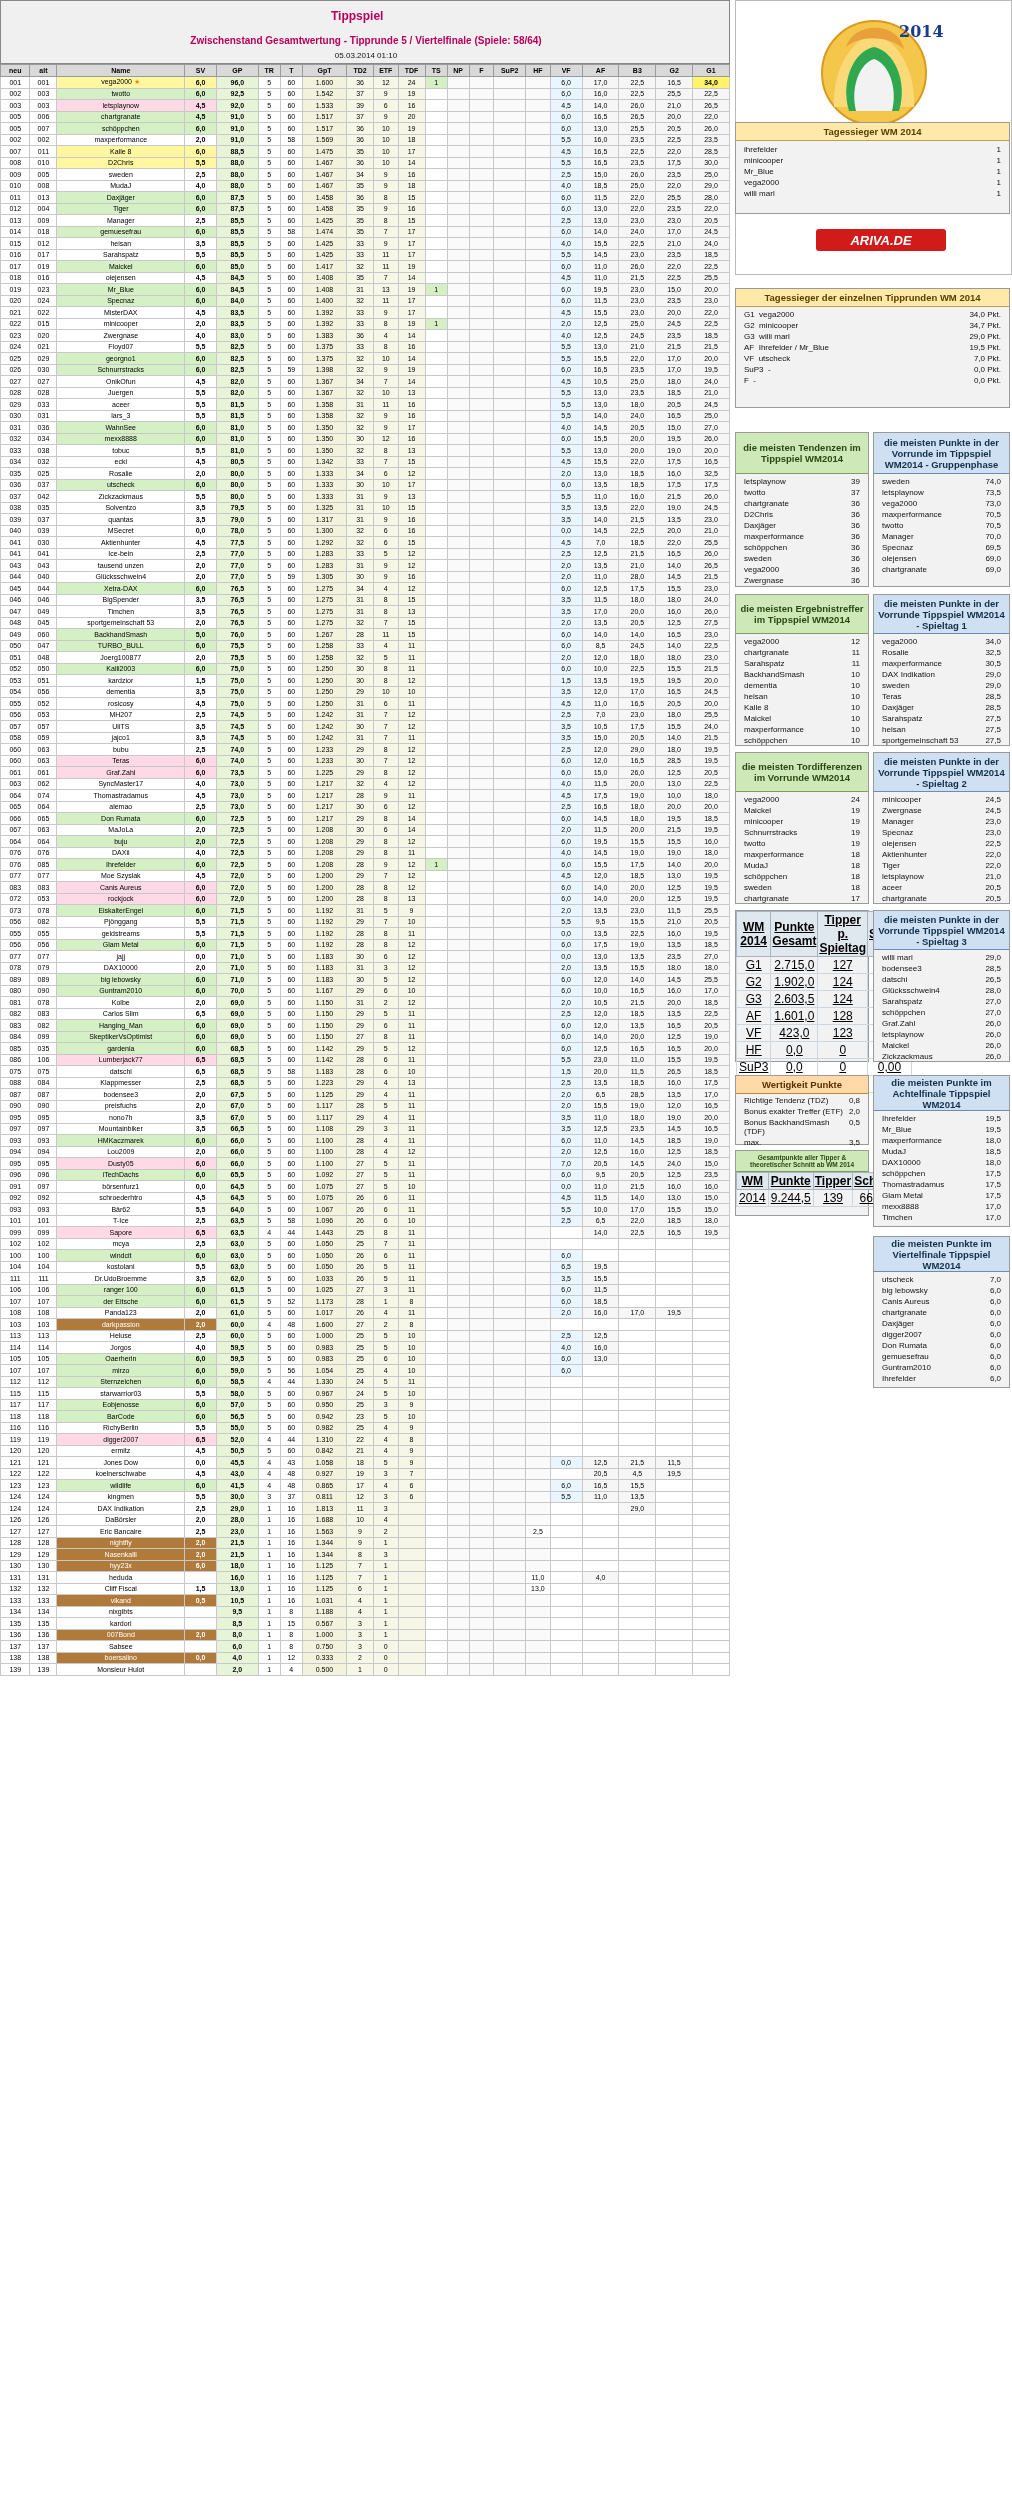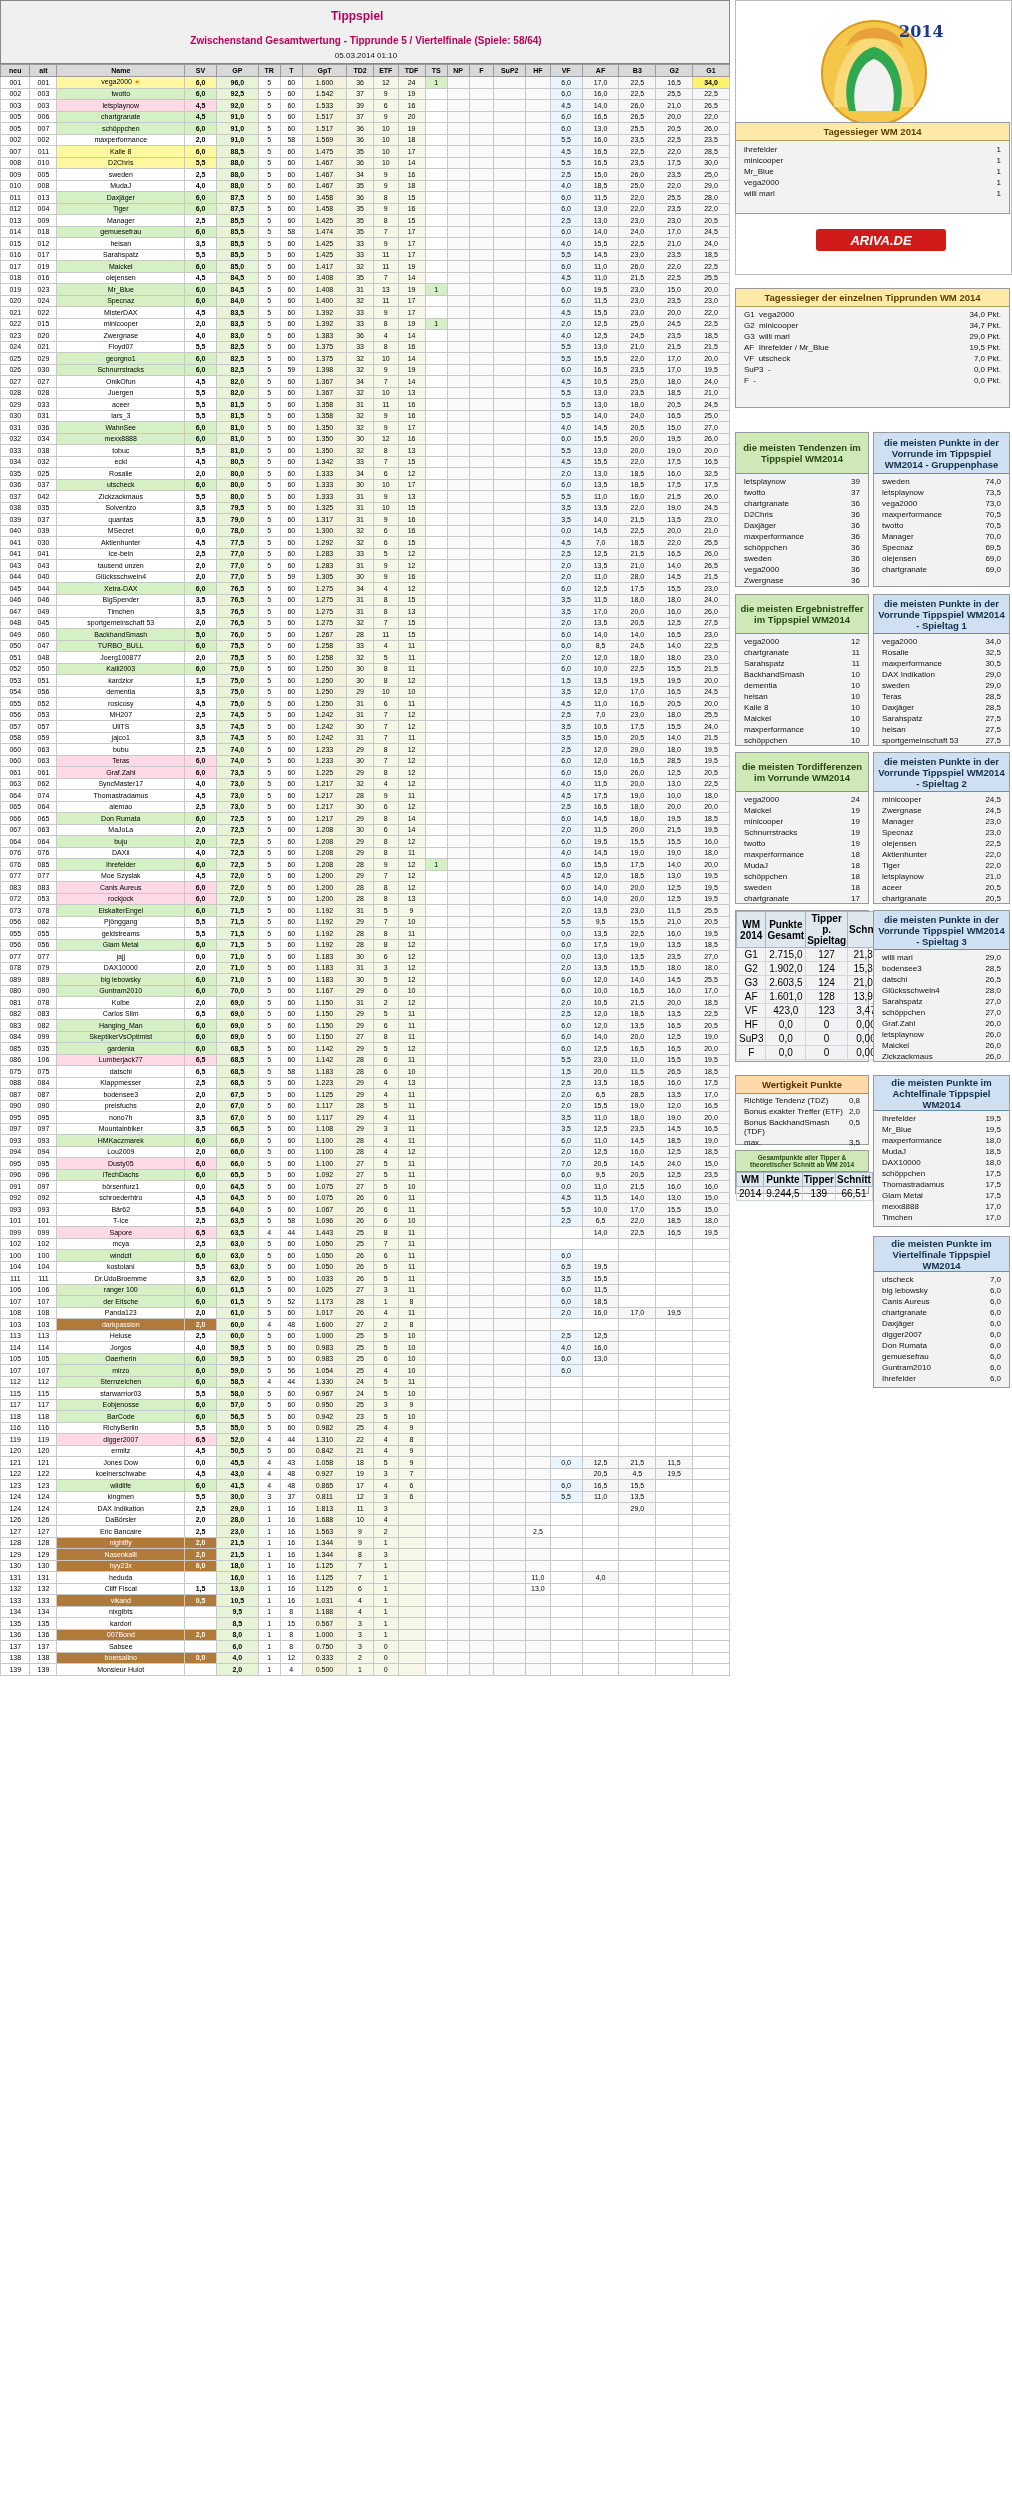--- a/index.html
+++ b/index.html
@@ -37,21 +37,21 @@
   
   .panel{position:absolute;background:#f2f2f2;border:1px solid #9a9a9a;box-sizing:border-box;}
   .panel-title{background:#ffe9a8;border-bottom:1px solid #b9a05a;font-weight:bold;font-size:9.5px;text-align:center;padding:3px 2px;color:#5a4000;}
   .panel-title.green{background:#cfe8b8;border-bottom:1px solid #7fa05a;color:#274a12;}
   .panel-title.blue{background:#cfe0f2;border-bottom:1px solid #6a8cb0;color:#12304a;}
   .panel-title.orange{background:#ffd9a8;border-bottom:1px solid #c08a3a;color:#5a3000;}
   .prow{display:flex;justify-content:space-between;font-size:8px;padding:1px 8px;}
   .prow .nm{color:#111;}
   .prow .vl{color:#111;}
   .link{color:#1a4fcf;}
-  table.mini{border-collapse:collapse;width:100%;font-size:10px;}
+  table.mini{border-collapse:collapse;width:100%;font-size:12px;text-decoration:underline;}
   table.mini th{background:#dfe7ef;border:1px solid #a8b4c0;font-weight:bold;padding:1px;}
   table.mini td{border:1px solid #cfd6dd;padding:1px 2px;text-align:center;}
   .mini-left{text-align:left;}
 </style>
 </head>
 <body>
 
 <div class="page">
 
   <div class="hdr">
@@ -3783,21 +3783,21 @@
           <span class="nm">Bonus BackhandSmash (TDF)</span>
           <span class="vl">0,5</span>
         </div>
         <div class="prow">
           <span class="nm">max.</span>
           <span class="vl">3,5</span>
         </div>
       </div>
   </div>
 
-  <div class="panel" style="left:735px;top:1150px;width:134px;height:44px;">
+  <div class="panel" style="left:735px;top:1150px;width:134px;height:66px;">
     <div class="panel-title green" style="font-size:6.5px;">Gesamtpunkte aller Tipper &amp; theoretischer Schnitt ab WM 2014</div>
     <table class="mini">
       <thead>
           <tr id="gp-head">
             <th>WM</th>
             <th>Punkte</th>
             <th>Tipper</th>
             <th>Schnitt</th>
           </tr>
         </thead>

